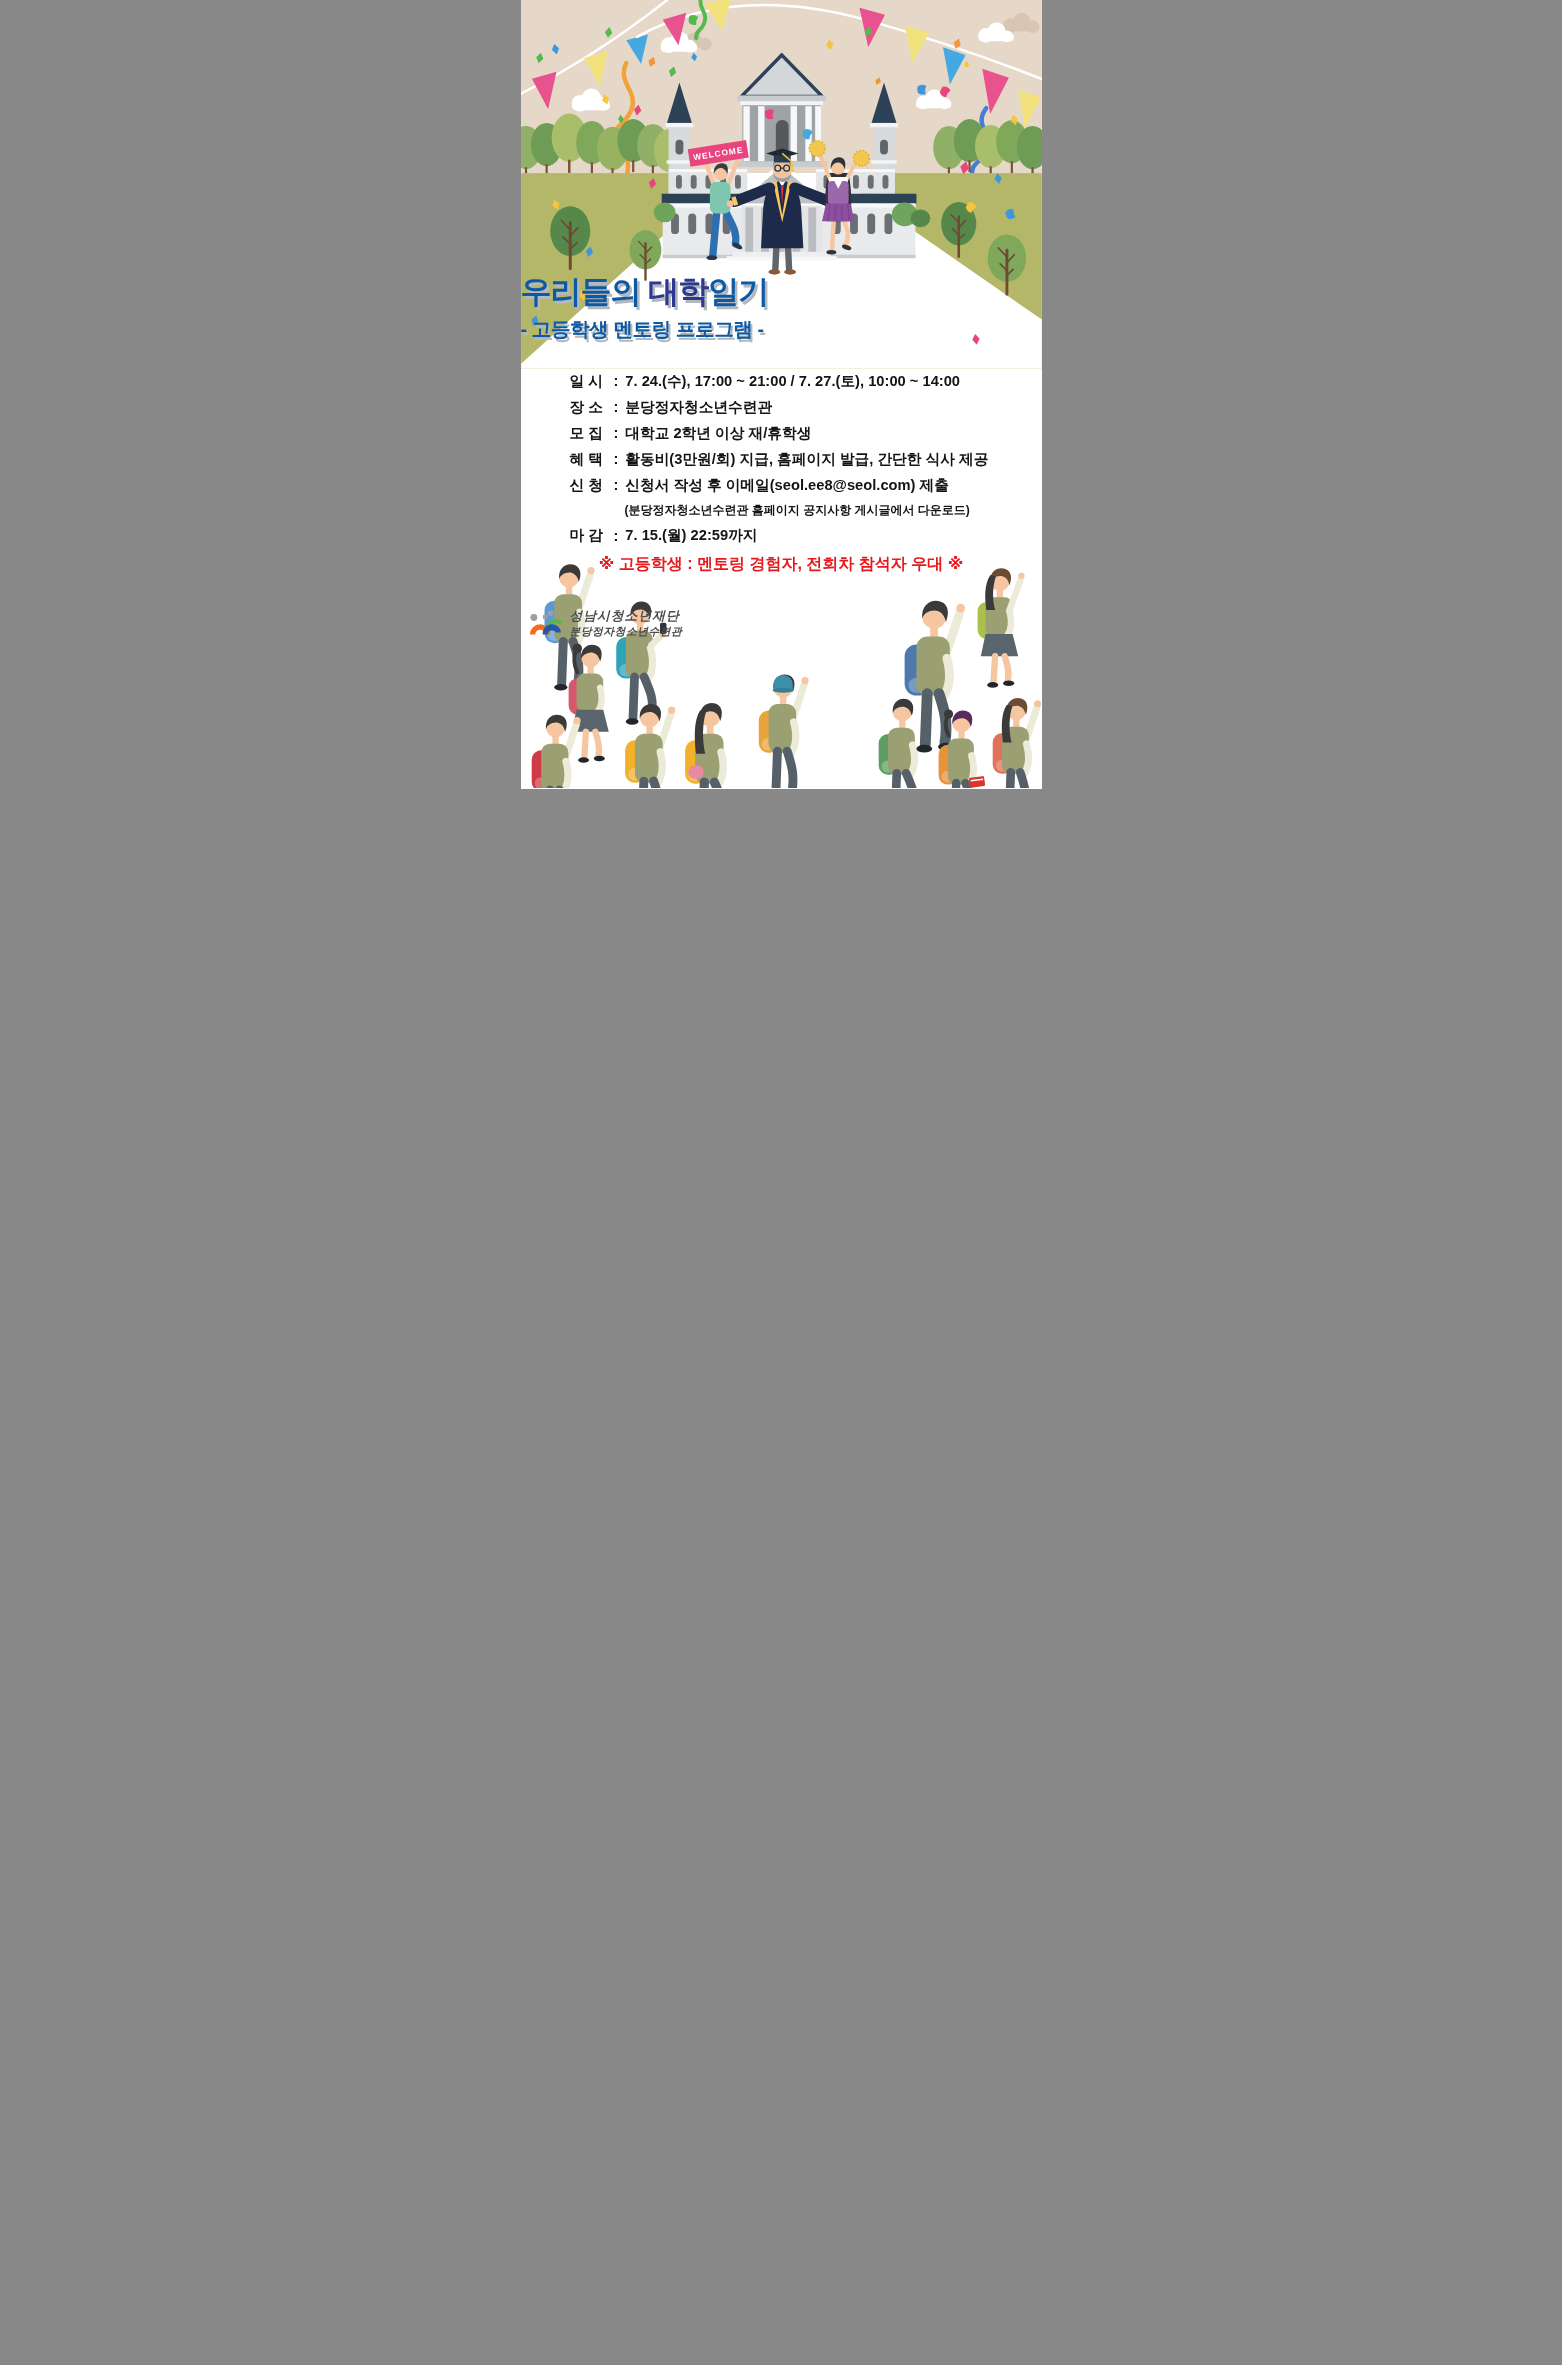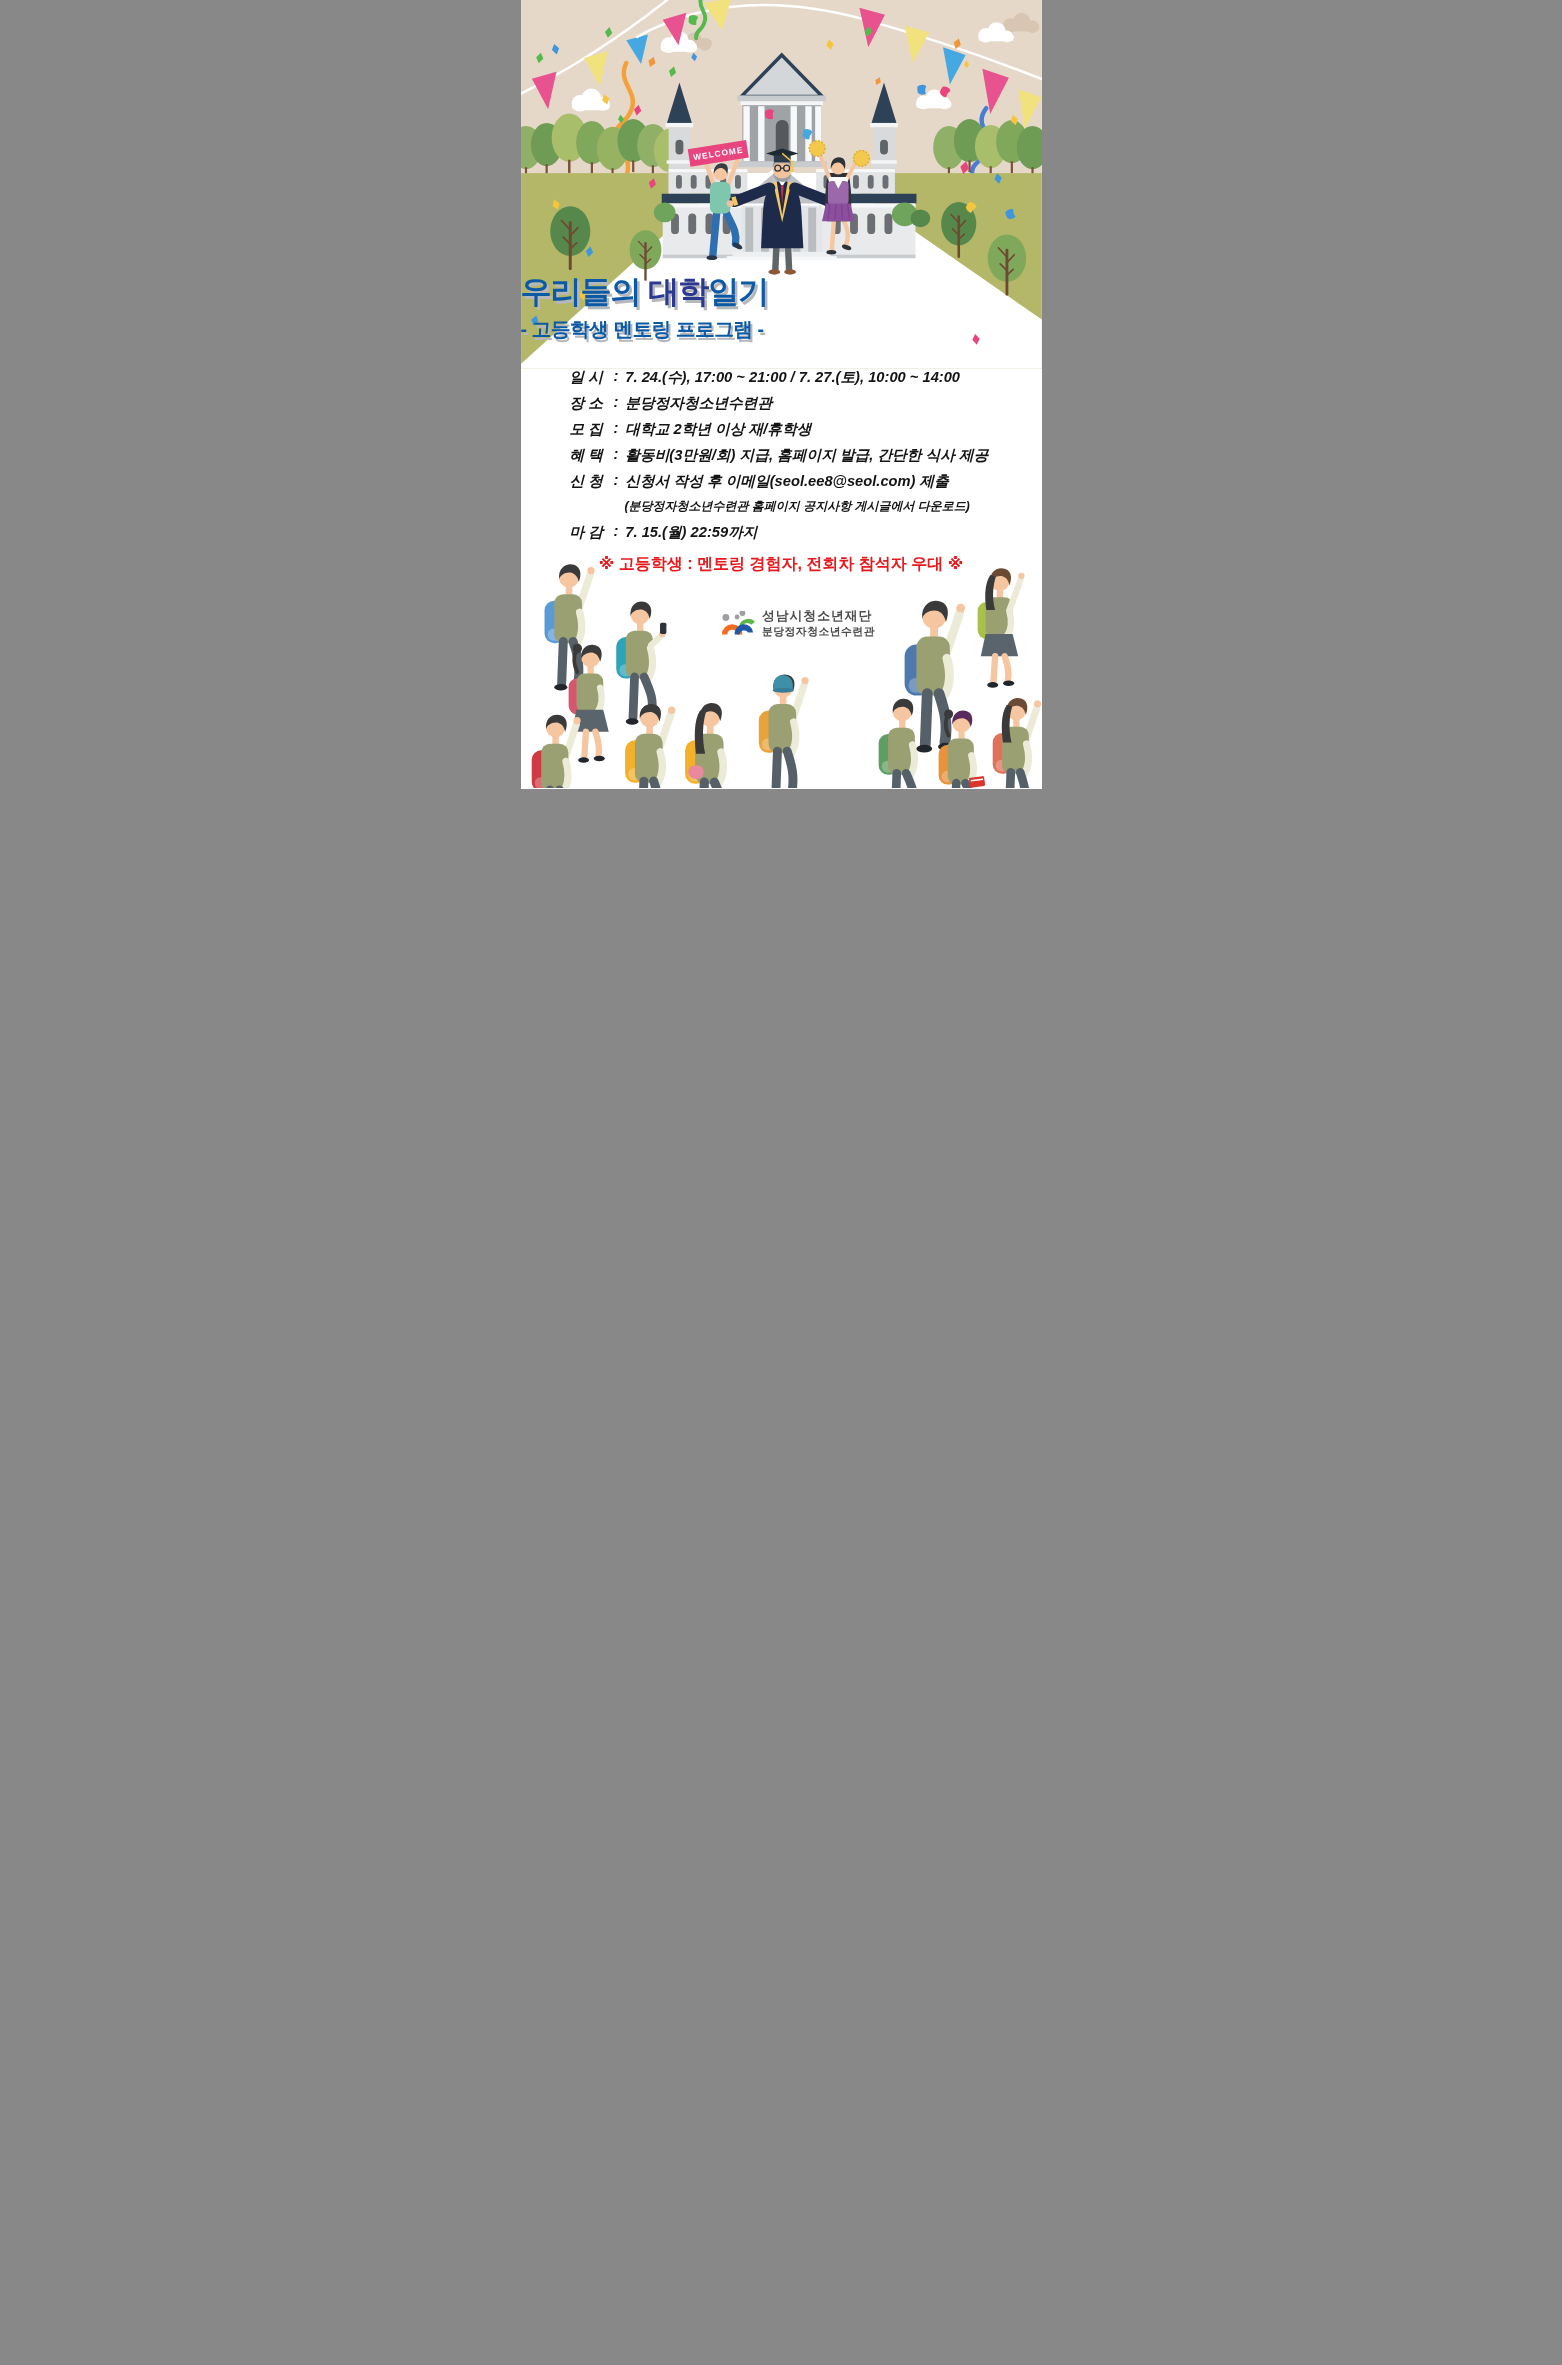--- a/index.html
+++ b/index.html
@@ -8,28 +8,28 @@
   svg{display:block}
   .hero{position:absolute;top:0;left:0;}
   .students{position:absolute;top:557px;left:0;z-index:2;}
   .title-block{position:absolute;top:271px;left:0;width:100%;text-align:left;z-index:3;}
   .title-block h1{margin:0;font-size:31px;font-weight:800;letter-spacing:-1px;color:var(--title-blue);
                   text-shadow:2.5px 2.9px 0 var(--shadow-gray);}
   .title-block h1 .navy{color:var(--title-navy);}
   .title-block h2{margin:3px 0 0;font-size:19.7px;font-weight:800;letter-spacing:-0.5px;color:var(--title-blue);
                   text-shadow:2px 2.5px 0 var(--shadow-gray);}
   .info{position:absolute;top:368px;left:49px;right:14.7px;z-index:3;color:var(--text-black);}
-  .info .row{display:flex;align-items:flex-start;height:26px;font-size:14.7px;font-weight:700;white-space:nowrap;font-style:italic;}
+  .info .row{display:flex;align-items:center;height:26px;font-size:14.7px;font-weight:700;white-space:nowrap;}
   .info .row .lbl{display:inline-block;width:43px;}
   .info .row .sep{margin:0 6.9px 0 1px;}
   .info .row.indent{padding-left:55px;font-size:12px;height:24.6px;}
   .notice{position:absolute;top:554px;left:0;width:100%;text-align:center;font-size:16px;font-weight:800;
           color:var(--notice-red);z-index:3;white-space:nowrap;}
-  .logo{position:absolute;top:608px;left:17px;width:100%;display:flex;justify-content:center;align-items:center;
-        gap:4.9px;z-index:4;}
+  .logo{position:absolute;top:608px;left:8px;width:100%;display:flex;align-items:center;
+        gap:4.9px;z-index:4;font-style:italic;}
   .logo .lt1{font-size:12.8px;font-weight:800;letter-spacing:1px;color:var(--logo-gray);}
   .logo .lt2{font-size:10.8px;font-weight:800;letter-spacing:0.5px;color:var(--logo-gray);}
 </style>
 </head>
 <body>
 
 <div class="poster">
 
   <svg class="hero" width="521" height="369" viewBox="0 0 750.1 531.3" style="width:521px;height:369px" preserveAspectRatio="none">
   <svg width="750" height="531" viewBox="0 0 1059 750" overflow="visible">

